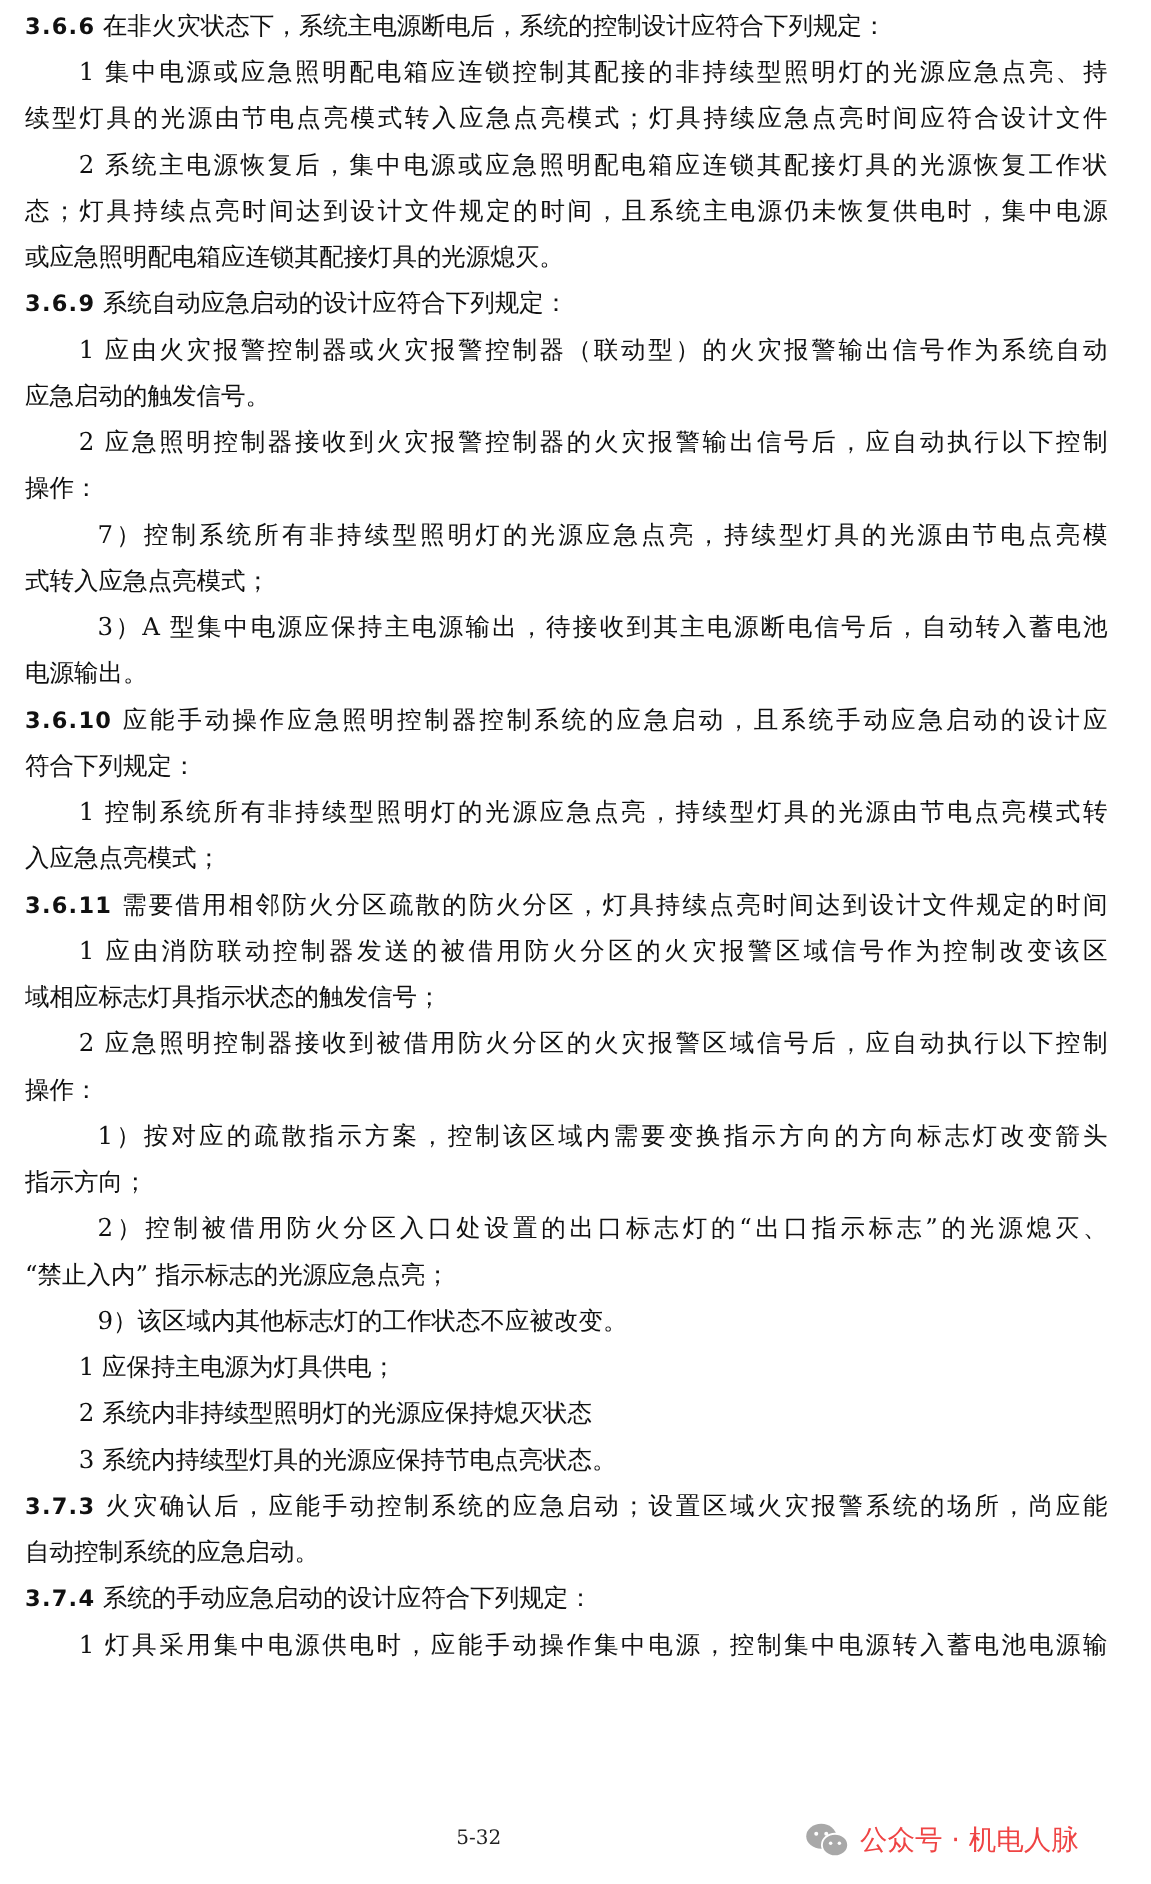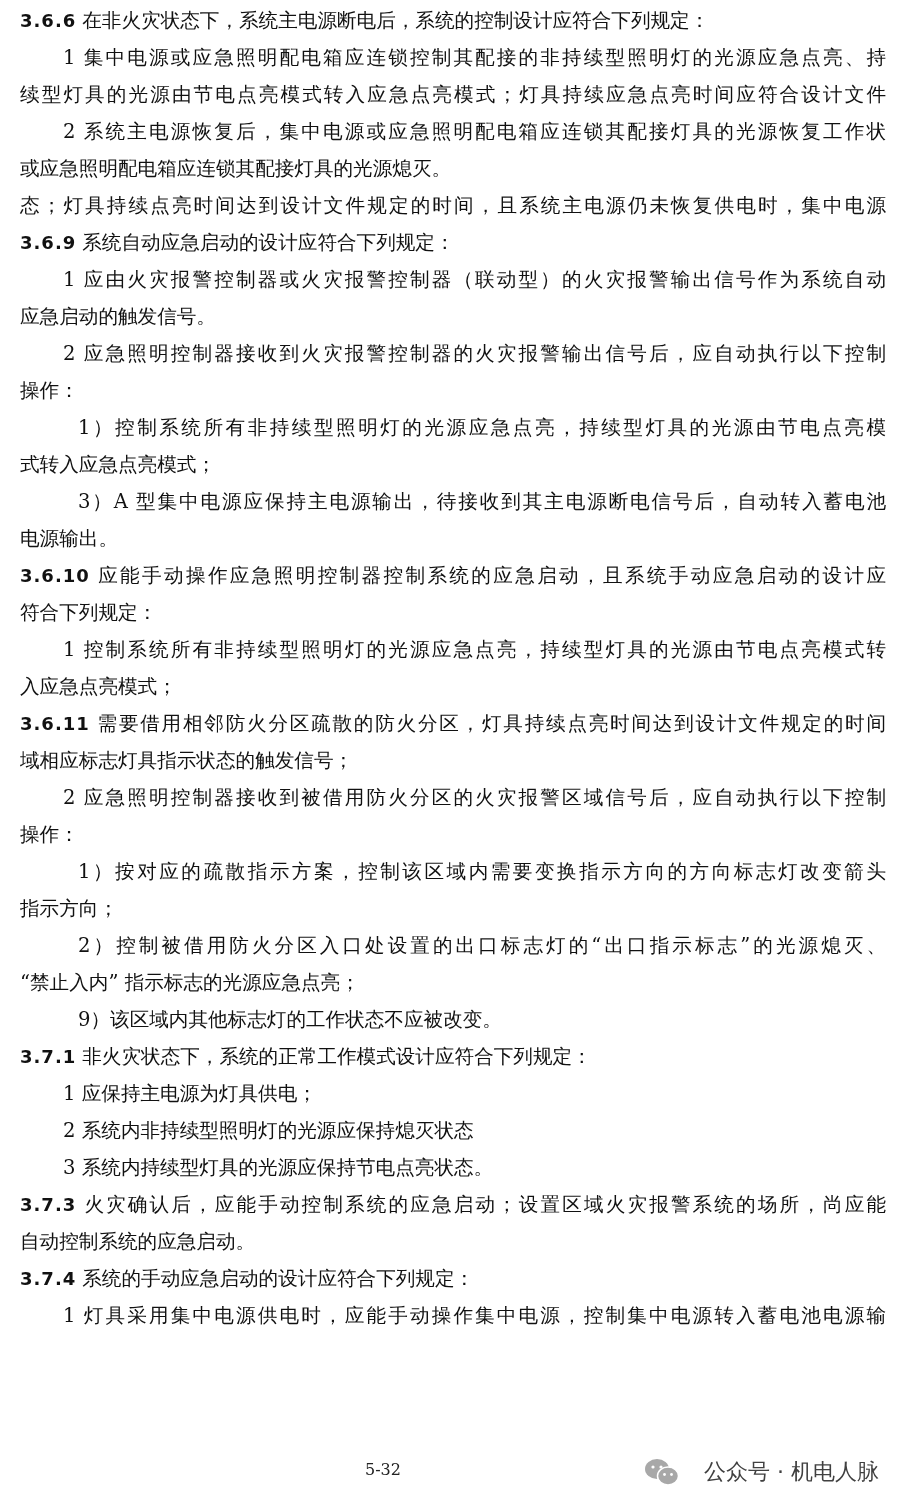--- a/index.html
+++ b/index.html
@@ -20,58 +20,58 @@
   .num {
     font-family: "DejaVu Sans", "Liberation Sans", sans-serif;
     font-weight: bold; font-size: 18px; letter-spacing: 1px; margin-right: 6px;
   }
   .pagenum {
     position: absolute; left: 0; width: 766px; top: 1460px; text-align: center;
     font-size: 16px; color: #222; font-family: "DejaVu Serif", serif;
   }
   .wm {
     position: absolute; left: 644px; top: 1454px; height: 36px;
-    display: flex; align-items: center; gap: 24px;
-    color: #404040; font-family: "DejaVu Sans", "Liberation Sans", sans-serif; font-size: 22px;
+    display: flex; align-items: center; gap: 8px;
+    color: #ef4444; font-family: "DejaVu Sans", "Liberation Sans", sans-serif; font-size: 22px;
   }
   .wm svg { display: block; }
 </style>
 </head>
 <body>
 
 <div class="page" id="page">
     <div class="line last"><span class="num">3.6.6</span><span>在非火灾状态下，系统主电源断电后，系统的控制设计应符合下列规定：</span></div>
     <div class="line ind1"><span>1 集中电源或应急照明配电箱应连锁控制其配接的非持续型照明灯的光源应急点亮、持</span></div>
     <div class="line"><span>续型灯具的光源由节电点亮模式转入应急点亮模式；灯具持续应急点亮时间应符合设计文件</span></div>
     <div class="line ind1"><span>2 系统主电源恢复后，集中电源或应急照明配电箱应连锁其配接灯具的光源恢复工作状</span></div>
+    <div class="line"><span>态；灯具持续点亮时间达到设计文件规定的时间，且系统主电源仍未恢复供电时，集中电源</span></div>
     <div class="line last"><span>或应急照明配电箱应连锁其配接灯具的光源熄灭。</span></div>
-    <div class="line"><span>态；灯具持续点亮时间达到设计文件规定的时间，且系统主电源仍未恢复供电时，集中电源</span></div>
     <div class="line last"><span class="num">3.6.9</span><span>系统自动应急启动的设计应符合下列规定：</span></div>
     <div class="line ind1"><span>1 应由火灾报警控制器或火灾报警控制器（联动型）的火灾报警输出信号作为系统自动</span></div>
     <div class="line last"><span>应急启动的触发信号。</span></div>
     <div class="line ind1"><span>2 应急照明控制器接收到火灾报警控制器的火灾报警输出信号后，应自动执行以下控制</span></div>
     <div class="line last"><span>操作：</span></div>
-    <div class="line ind2"><span>1）控制系统所有非持续型照明灯的光源应急点亮，持续型灯具的光源由节电点亮模</span></div>
+    <div class="line ind2"><span>7）控制系统所有非持续型照明灯的光源应急点亮，持续型灯具的光源由节电点亮模</span></div>
     <div class="line last"><span>式转入应急点亮模式；</span></div>
     <div class="line ind2"><span>3）A 型集中电源应保持主电源输出，待接收到其主电源断电信号后，自动转入蓄电池</span></div>
     <div class="line last"><span>电源输出。</span></div>
     <div class="line"><span class="num">3.6.10</span><span>应能手动操作应急照明控制器控制系统的应急启动，且系统手动应急启动的设计应</span></div>
     <div class="line last"><span>符合下列规定：</span></div>
     <div class="line ind1"><span>1 控制系统所有非持续型照明灯的光源应急点亮，持续型灯具的光源由节电点亮模式转</span></div>
     <div class="line last"><span>入应急点亮模式；</span></div>
     <div class="line"><span class="num">3.6.11</span><span>需要借用相邻防火分区疏散的防火分区，灯具持续点亮时间达到设计文件规定的时间</span></div>
+    <div class="line ind1"><span>1 应由消防联动控制器发送的被借用防火分区的火灾报警区域信号作为控制改变该区</span></div>
     <div class="line last"><span>域相应标志灯具指示状态的触发信号；</span></div>
     <div class="line ind1"><span>2 应急照明控制器接收到被借用防火分区的火灾报警区域信号后，应自动执行以下控制</span></div>
     <div class="line last"><span>操作：</span></div>
     <div class="line ind2"><span>1）按对应的疏散指示方案，控制该区域内需要变换指示方向的方向标志灯改变箭头</span></div>
     <div class="line last"><span>指示方向；</span></div>
     <div class="line ind2"><span>2）控制被借用防火分区入口处设置的出口标志灯的“出口指示标志”的光源熄灭、</span></div>
     <div class="line last"><span>“禁止入内” 指示标志的光源应急点亮；</span></div>
     <div class="line ind2 last"><span>9）该区域内其他标志灯的工作状态不应被改变。</span></div>
-    <div class="line last"><span class="num">3.7.1</span><span>非火灾状态下，系统的正常工作模式设计应符合下列规定：</span></div>
     <div class="line ind1 last"><span>1 应保持主电源为灯具供电；</span></div>
     <div class="line ind1 last"><span>2 系统内非持续型照明灯的光源应保持熄灭状态</span></div>
     <div class="line ind1 last"><span>3 系统内持续型灯具的光源应保持节电点亮状态。</span></div>
     <div class="line"><span class="num">3.7.3</span><span>火灾确认后，应能手动控制系统的应急启动；设置区域火灾报警系统的场所，尚应能</span></div>
     <div class="line last"><span>自动控制系统的应急启动。</span></div>
     <div class="line last"><span class="num">3.7.4</span><span>系统的手动应急启动的设计应符合下列规定：</span></div>
     <div class="line ind1"><span>1 灯具采用集中电源供电时，应能手动操作集中电源，控制集中电源转入蓄电池电源输</span></div>
   </div>
 
 <div class="pagenum">5-32</div>

